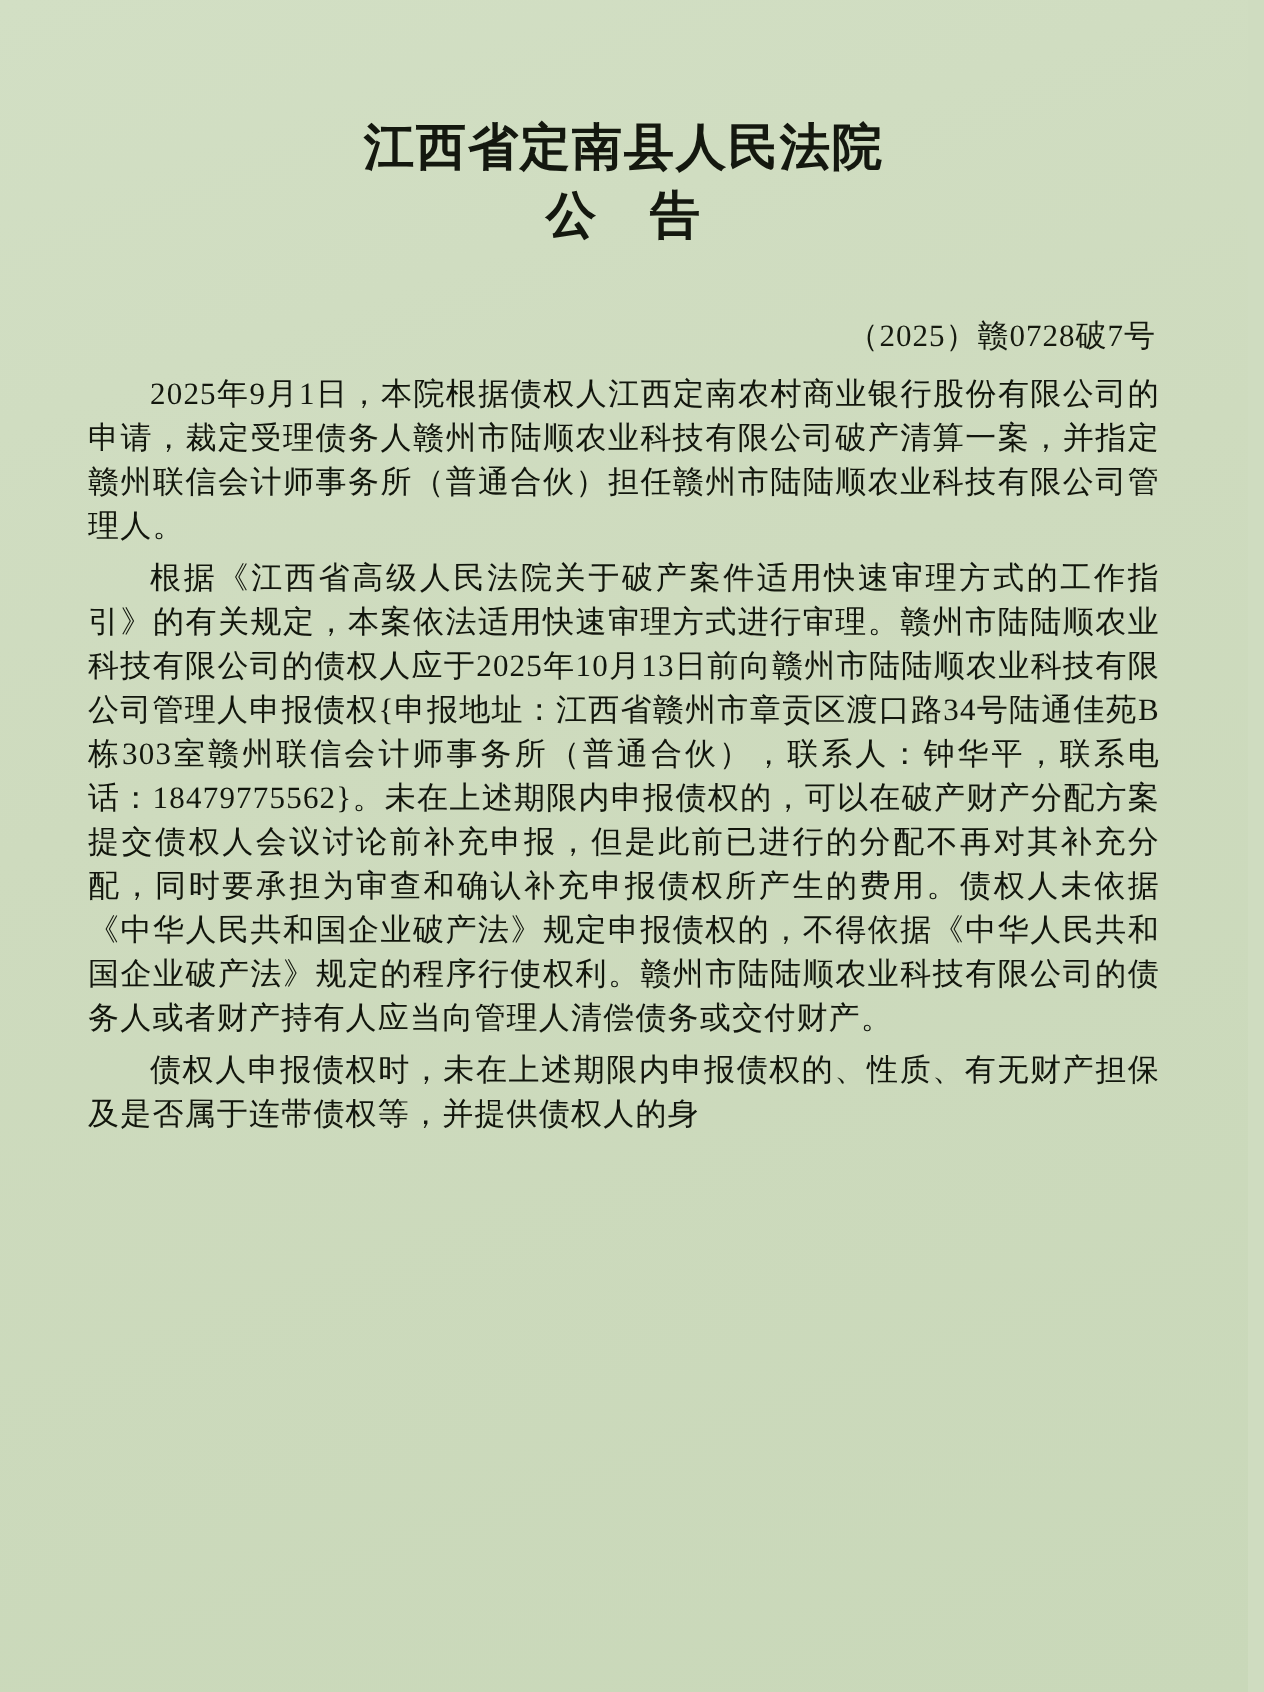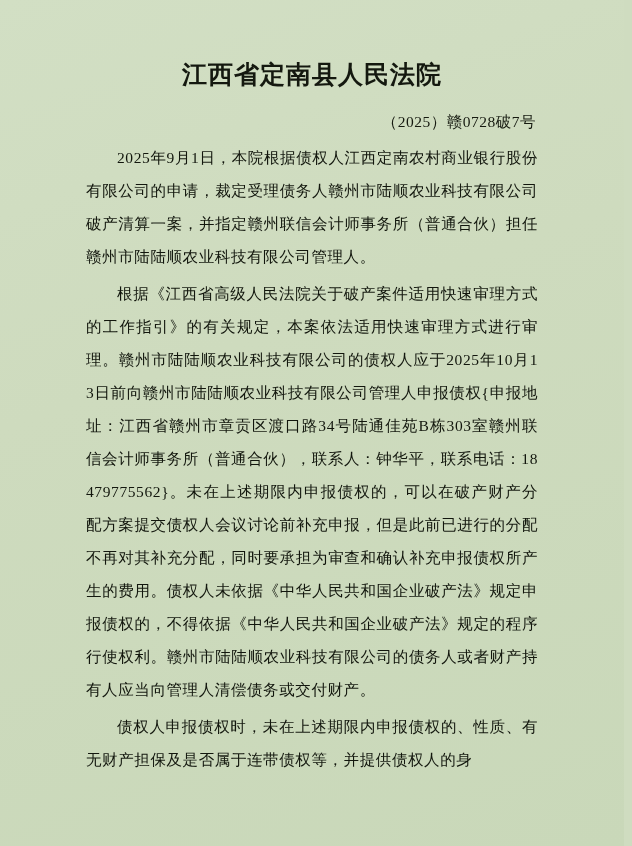--- a/index.html
+++ b/index.html
@@ -12,65 +12,66 @@
     background: #cfdcc0;
     font-family: "Liberation Serif", serif;
     overflow: hidden;
   }
   .page {
     position: relative;
     width: 624px;
     height: 846px;
     background: linear-gradient(160deg, #d2dfc4 0%, #cedbbe 40%, #c9d8b9 100%);
     box-sizing: border-box;
-    padding: 0 86px;
+    padding: 0 44px;
   }
   .title-block {
     text-align: center;
     padding-top: 58px;
   }
   .title-line {
     font-family: "Liberation Serif", serif;
     font-weight: bold;
     font-size: 25px;
     letter-spacing: 1px;
     color: #14180f;
     line-height: 34px;
   }
   .doc-number {
     text-align: right;
     font-size: 15.5px;
     color: #15190f;
-    margin-top: 20px;
+    margin-top: 32px;
     margin-bottom: 8px;
     letter-spacing: 0.5px;
     padding-right: 2px;
   }
   .body-text p {
     margin: 0;
     font-size: 15.5px;
-    line-height: 33px;
+    line-height: 22px;
     color: #12160d;
     text-align: justify;
     text-align-last: left;
     text-indent: 2em;
     letter-spacing: 0.6px;
     word-break: break-all;
   }
   .body-text p + p {
     margin-top: 4px;
   }
 </style>
 </head>
 <body>
 
 <div class="page">
 
   <div class="title-block">
     <div class="title-line">江西省定南县人民法院</div>
+    <div class="title-line">公　告</div>
   </div>
 
   <div class="doc-number">（2025）赣0728破7号</div>
 
   <div class="body-text">
     <p>2025年9月1日，本院根据债权人江西定南农村商业银行股份有限公司的申请，裁定受理债务人赣州市陆顺农业科技有限公司破产清算一案，并指定赣州联信会计师事务所（普通合伙）担任赣州市陆陆顺农业科技有限公司管理人。</p>
     <p>根据《江西省高级人民法院关于破产案件适用快速审理方式的工作指引》的有关规定，本案依法适用快速审理方式进行审理。赣州市陆陆顺农业科技有限公司的债权人应于2025年10月13日前向赣州市陆陆顺农业科技有限公司管理人申报债权{申报地址：江西省赣州市章贡区渡口路34号陆通佳苑B栋303室赣州联信会计师事务所（普通合伙），联系人：钟华平，联系电话：18479775562}。未在上述期限内申报债权的，可以在破产财产分配方案提交债权人会议讨论前补充申报，但是此前已进行的分配不再对其补充分配，同时要承担为审查和确认补充申报债权所产生的费用。债权人未依据《中华人民共和国企业破产法》规定申报债权的，不得依据《中华人民共和国企业破产法》规定的程序行使权利。赣州市陆陆顺农业科技有限公司的债务人或者财产持有人应当向管理人清偿债务或交付财产。</p>
     <p>债权人申报债权时，未在上述期限内申报债权的、性质、有无财产担保及是否属于连带债权等，并提供债权人的身</p>
   </div>
 

